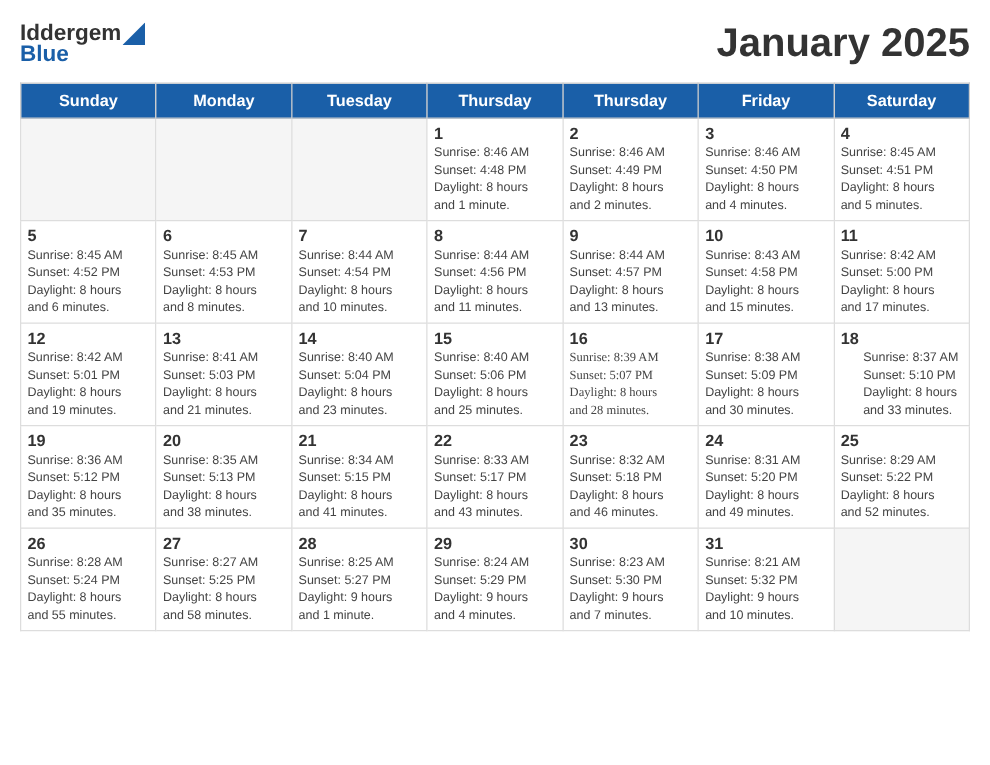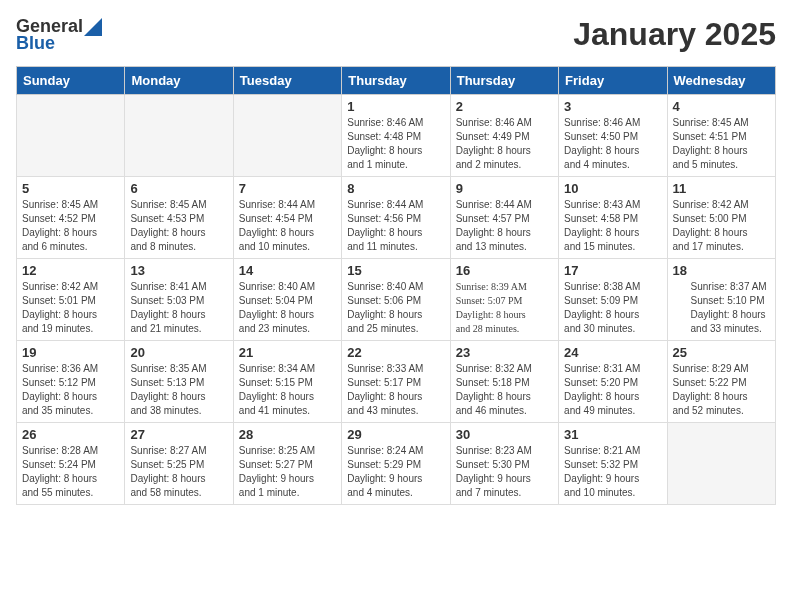--- a/index.html
+++ b/index.html
@@ -35,21 +35,21 @@
       color: #333;
     }
     .calendar {
       width: 100%;
       border-collapse: collapse;
       table-layout: fixed;
     }
     .calendar th {
       background-color: #1a5fa8;
       color: #fff;
-      text-align: left;
+      text-align: center;
       padding: 6px 6px;
       font-size: 13px;
       border: 1px solid #ccc;
     }
     .calendar td {
       vertical-align: top;
       padding: 4px 5px;
       border: 1px solid #ddd;
       font-size: 10.5px;
       color: #333;
@@ -74,42 +74,42 @@
       color: #444;
       line-height: 1.4;
     }
   </style>
 </head>
 <body>
 
 <div class="header-area">
   <div class="logo">
     <div style="display:flex; align-items:center;">
-      <span style="font-size:18px;font-weight:bold;color:#333;">General</span>
+      <span style="font-size:18px;font-weight:bold;color:#333;">Iddergem</span>
       <svg width="18" height="18" viewBox="0 0 18 18" style="margin-left:1px;">
         <polygon points="0,18 18,0 18,18" fill="#1a5fa8"></polygon>
       </svg>
     </div>
     <span style="font-size:18px;font-weight:bold;color:#1a5fa8;margin-top:-4px;">Blue</span>
   </div>
   <div class="title-area">
     <div class="month-title">January 2025</div>
   </div>
 </div>
 
 <table class="calendar">
   <thead>
     <tr>
     <th>Sunday</th>
         <th>Monday</th>
         <th>Tuesday</th>
         <th>Thursday</th>
         <th>Thursday</th>
         <th>Friday</th>
-        <th>Wednesday</th>
+        <th>Saturday</th>
       </tr>
   </thead>
   <tbody id="calendar-body">
   <tr>
         <td class="empty"></td>
         <td class="empty"></td>
         <td class="empty"></td>
         <td>
           <span class="day-number">1</span>
           <div class="day-detail" style="white-space: pre-line;">Sunrise: 8:46 AM

